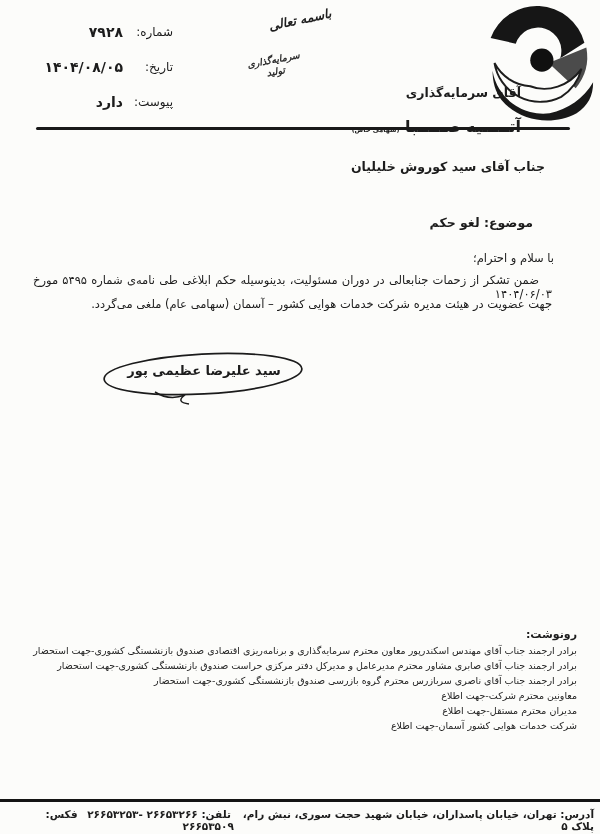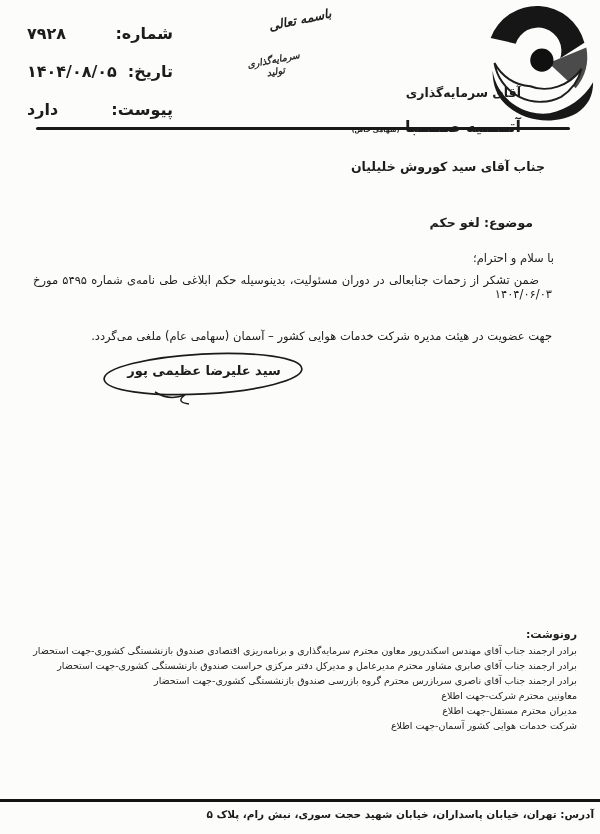--- a/index.html
+++ b/index.html
@@ -5,43 +5,43 @@
   * { margin:0; padding:0; box-sizing:border-box; }
   body { background:#e9e9e7; font-family:"DejaVu Sans", sans-serif; }
   .page {
     position:relative; width:600px; height:834px; margin:0 auto;
     background:#fcfcfa; color:#1c1c1c; overflow:hidden;
   }
   
   .meta-block { position:absolute; top:24px; left:27px; width:146px;
     display:flex; flex-direction:column; gap:19px; }
   .meta-row { display:flex; justify-content:space-between; align-items:center; }
-  .meta-label { font-weight:bold; font-size:16px; white-space:nowrap; }
-  .meta-value { font-weight:bold; font-size:16px; width:96px; text-align:left; }
+  .meta-label { font-weight:normal; font-size:12px; white-space:nowrap; }
+  .meta-value { font-weight:bold; font-size:14px; width:96px; text-align:right; }
   .callig1 { position:absolute; top:12px; left:268px; font-size:12.5px;
     font-style:italic; font-weight:bold; transform:rotate(-12deg); color:#1f1f1f; }
   .callig2 { position:absolute; top:54px; left:248px; text-align:center;
     transform:rotate(-11deg); color:#2a2a2a; font-style:italic; }
   .callig2 .l1 { font-size:9.5px; font-weight:bold; }
   .callig2 .l2 { font-size:9.5px; font-weight:bold; margin-top:1px; }
   .logo-box { position:absolute; top:3px; left:480px; width:116px; height:122px; }
   .company { position:absolute; top:85px; right:79px; text-align:right; }
   .company .c1 { font-size:12.5px; font-weight:bold; letter-spacing:.5px; }
   .company .c2 { font-size:16px; font-weight:bold; margin-top:17px; white-space:nowrap; }
   .company .c2 small { font-size:6.5px; font-weight:bold; }
   .rule-top { position:absolute; top:127px; left:36px; right:30px; height:3px;
     background:#191919; border-radius:2px; }
   
   .recipient { position:absolute; top:159px; right:55px; font-size:12.5px; font-weight:bold; }
   .subject   { position:absolute; top:215px; right:67px; font-size:12.5px; font-weight:bold; }
   .salutation{ position:absolute; top:251px; right:46px; font-size:11.5px; }
   .body-l1 { position:absolute; top:273px; right:48px; left:33px; direction:rtl;
     font-size:11.5px; text-align:justify; text-align-last:justify; text-indent:13px; }
   .body-l2 { position:absolute; top:297px; right:48px; left:48px; direction:rtl;
-    font-size:11.5px; text-align:right;margin-top:32px; }
+    font-size:11.5px; text-align:right; }
   
   .sig-oval { position:absolute; top:349px; left:97px; width:214px; height:58px; }
   .sig-name { position:absolute; top:363px; left:102px; width:204px; text-align:center;
     font-size:13px; font-weight:bold; }
   .sig-title{ position:absolute; top:399px; left:90px; width:228px; text-align:center;
     font-size:12px; font-weight:bold; }
   
   .cc-block { position:absolute; top:627px; right:23px; left:10px;
     direction:rtl; text-align:right; }
   .cc-heading { font-size:11px; font-weight:bold; line-height:16px; }
@@ -125,15 +125,21 @@
     <div class="cc-item">برادر ارجمند جناب آقای صابری مشاور محترم مدیرعامل و مدیرکل دفتر مرکزی حراست صندوق بازنشستگی کشوری-جهت استحضار</div>
     <div class="cc-item">برادر ارجمند جناب آقای ناصری سربازرس محترم گروه بازرسی صندوق بازنشستگی کشوری-جهت استحضار</div>
     <div class="cc-item">معاونین محترم شرکت-جهت اطلاع</div>
     <div class="cc-item">مدیران محترم مستقل-جهت اطلاع</div>
     <div class="cc-item">شرکت خدمات هوایی کشور آسمان-جهت اطلاع</div>
   </div>
 
   <div class="rule-bottom"></div>
   <div class="footer-line">
     <span class="addr">آدرس: تهران، خیابان پاسداران، خیابان شهید حجت سوری، نبش رام، پلاک ۵</span>
+    <span class="telfax">
+      <span>تلفن:</span>
+      <span class="num">۲۶۶۵۳۲۵۳- ۲۶۶۵۳۲۶۶</span>
+      <span>فکس:</span>
+      <span class="num">۲۶۶۵۳۵۰۹</span>
+    </span>
   </div>
 
 </div>
 
 </body></html>

